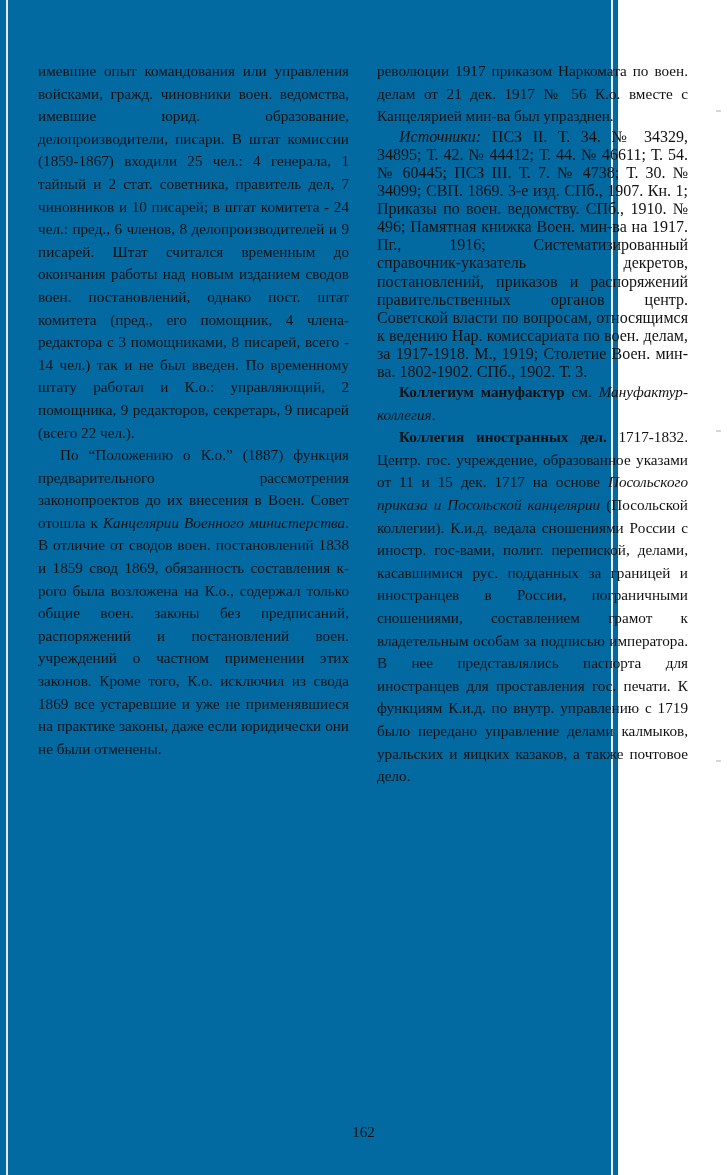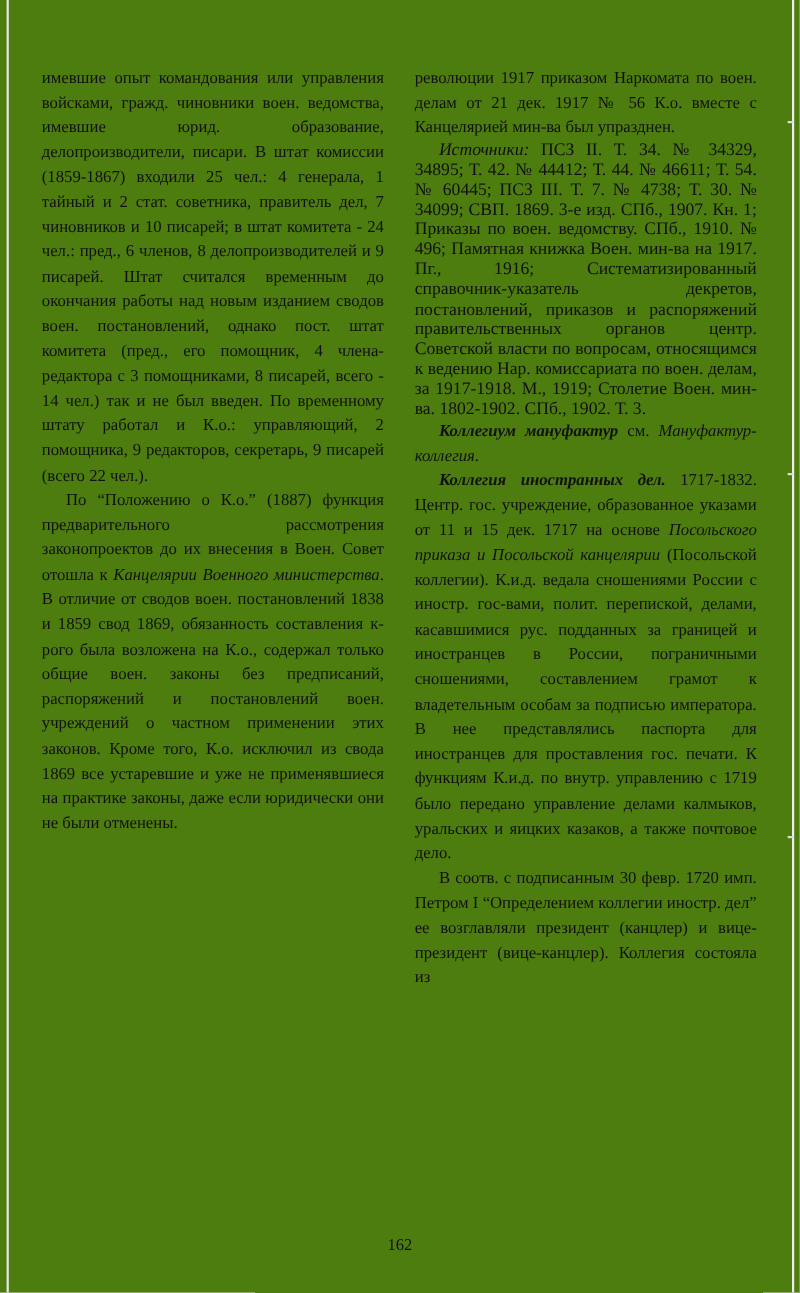--- a/index.html
+++ b/index.html
@@ -11,23 +11,23 @@
     width: 727px;
     height: 1175px;
     font-family: "Liberation Serif", serif;
     color: #111111;
     position: relative;
     overflow: hidden;
   }
   .page {
     position: absolute;
     left: 0; top: 0;
-    width: 727px;
+    width: 618px;
     height: 1175px;
-    background: #4d7c0f;
+    background: #0369a1;
   }
   
   .scan-edge-left {
     position: absolute;
     left: 6px; top: 0;
     width: 2px; height: 1175px;
     background: #e8e8e6;
   }
   .scan-edge-right {
     position: absolute;
@@ -78,21 +78,21 @@
     margin-top: 9px;
   }
   .entry {
     margin-top: 15px;
     text-indent: 0;
   }
   .entry-head {
     font-weight: bold;
   }
   i { font-style: italic; }
-  b { font-weight: bold; font-style: italic; }
+  b { font-weight: bold; }
   .pageno {
     position: absolute;
     left: 0;
     top: 1124px;
     width: 727px;
     text-align: center;
     font-size: 15px;
   }
 </style>
 </head>
@@ -116,19 +116,18 @@
     <div class="col">
       <p class="noindent"><span>революции 1917 приказом Наркомата по воен. делам от 21 дек. 1917 № 56 К.о. вместе с Канцелярией мин-ва был упразднен.</span></p>
 
       <p class="src"><i>Источники:</i> <span>ПСЗ II. Т. 34. № 34329, 34895; Т. 42. № 44412; Т. 44. № 46611; Т. 54. № 60445; ПСЗ III. Т. 7. № 4738; Т. 30. № 34099; СВП. 1869. 3-е изд. СПб., 1907. Кн. 1; Приказы по воен. ведомству. СПб., 1910. № 496; Памятная книжка Воен. мин-ва на 1917. Пг., 1916; Систематизированный справочник-указатель декретов, постановлений, приказов и распоряжений правительственных органов центр. Советской власти по вопросам, относящимся к ведению Нар. комиссариата по воен. делам, за 1917-1918. М., 1919; Столетие Воен. мин-ва. 1802-1902. СПб., 1902. Т. 3.</span></p>
 
 
       <p class="entry"><b class="entry-head">Коллегиум мануфактур</b><span> см. </span><i>Мануфактур-коллегия</i><span>.</span></p>
 
       <p class="entry"><b class="entry-head">Коллегия иностранных дел.</b><span id="e2"> 1717-1832. Центр. гос. учреждение, образованное указами от 11 и 15 дек. 1717 на основе <i>Посольского приказа и Посольской канцелярии</i> (Посольской коллегии). К.и.д. ведала сношениями России с иностр. гос-вами, полит. перепиской, делами, касавшимися рус. подданных за границей и иностранцев в России, пограничными сношениями, составлением грамот к владетельным особам за подписью императора. В нее представлялись паспорта для иностранцев для проставления гос. печати. К функциям К.и.д. по внутр. управлению с 1719 было передано управление делами калмыков, уральских и яицких казаков, а также почтовое дело.</span></p>
 
-      <p><span>В соотв. с подписанным 30 февр. 1720 имп. Петром I “Определением коллегии иностр. дел” ее возглавляли президент (канцлер) и вице-президент (вице-канцлер). Коллегия состояла из</span></p>
     </div>
 
   </div>
 
   <div class="pageno">162</div>
 </div>
 
 </body></html>

